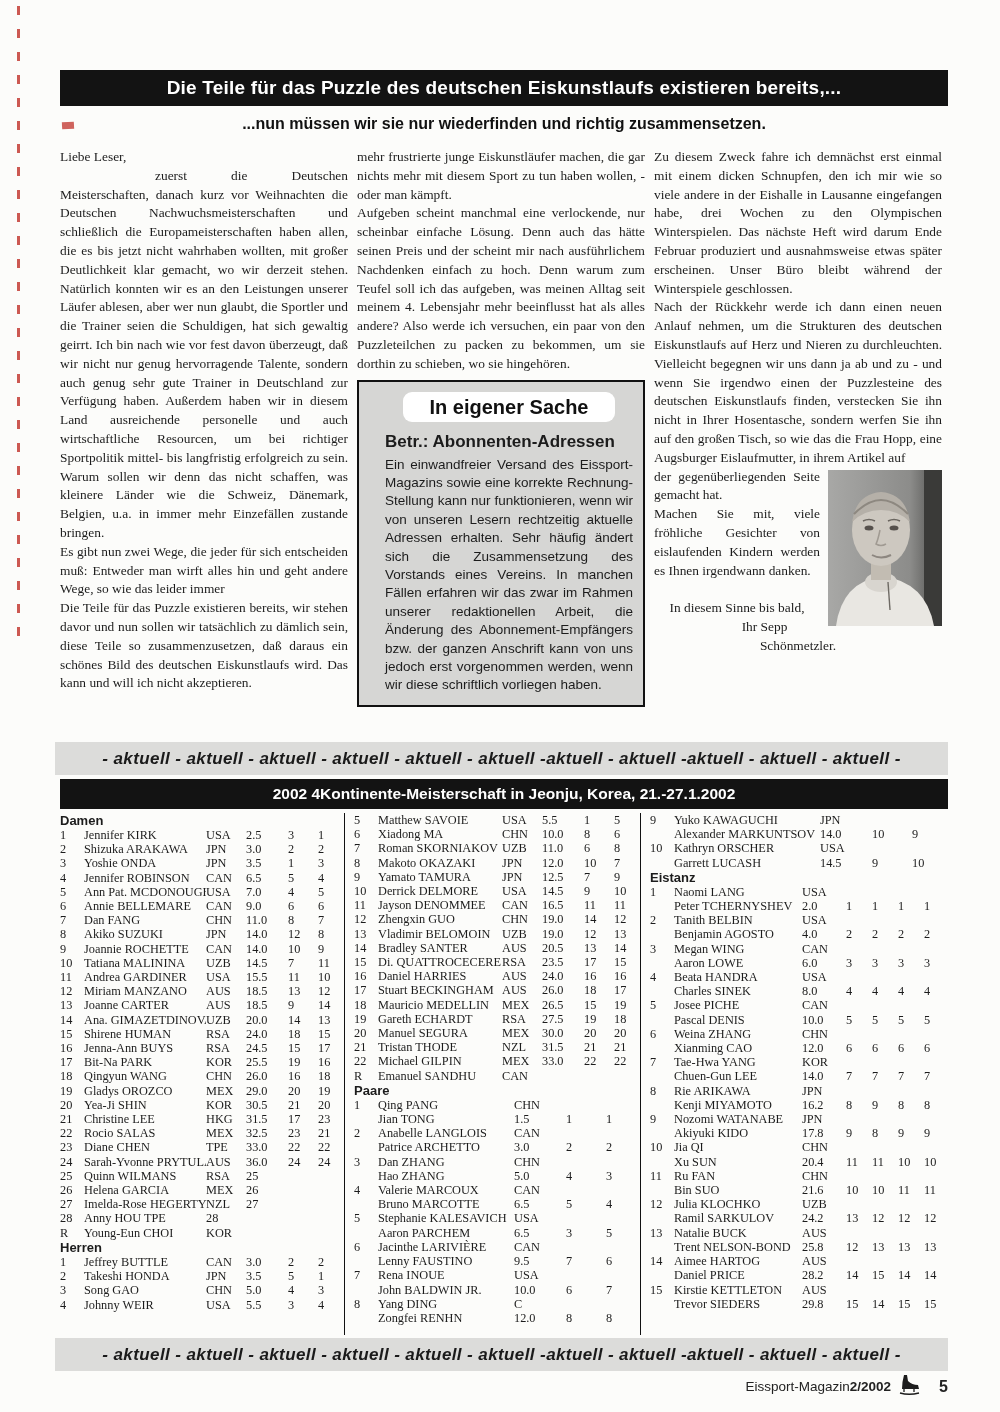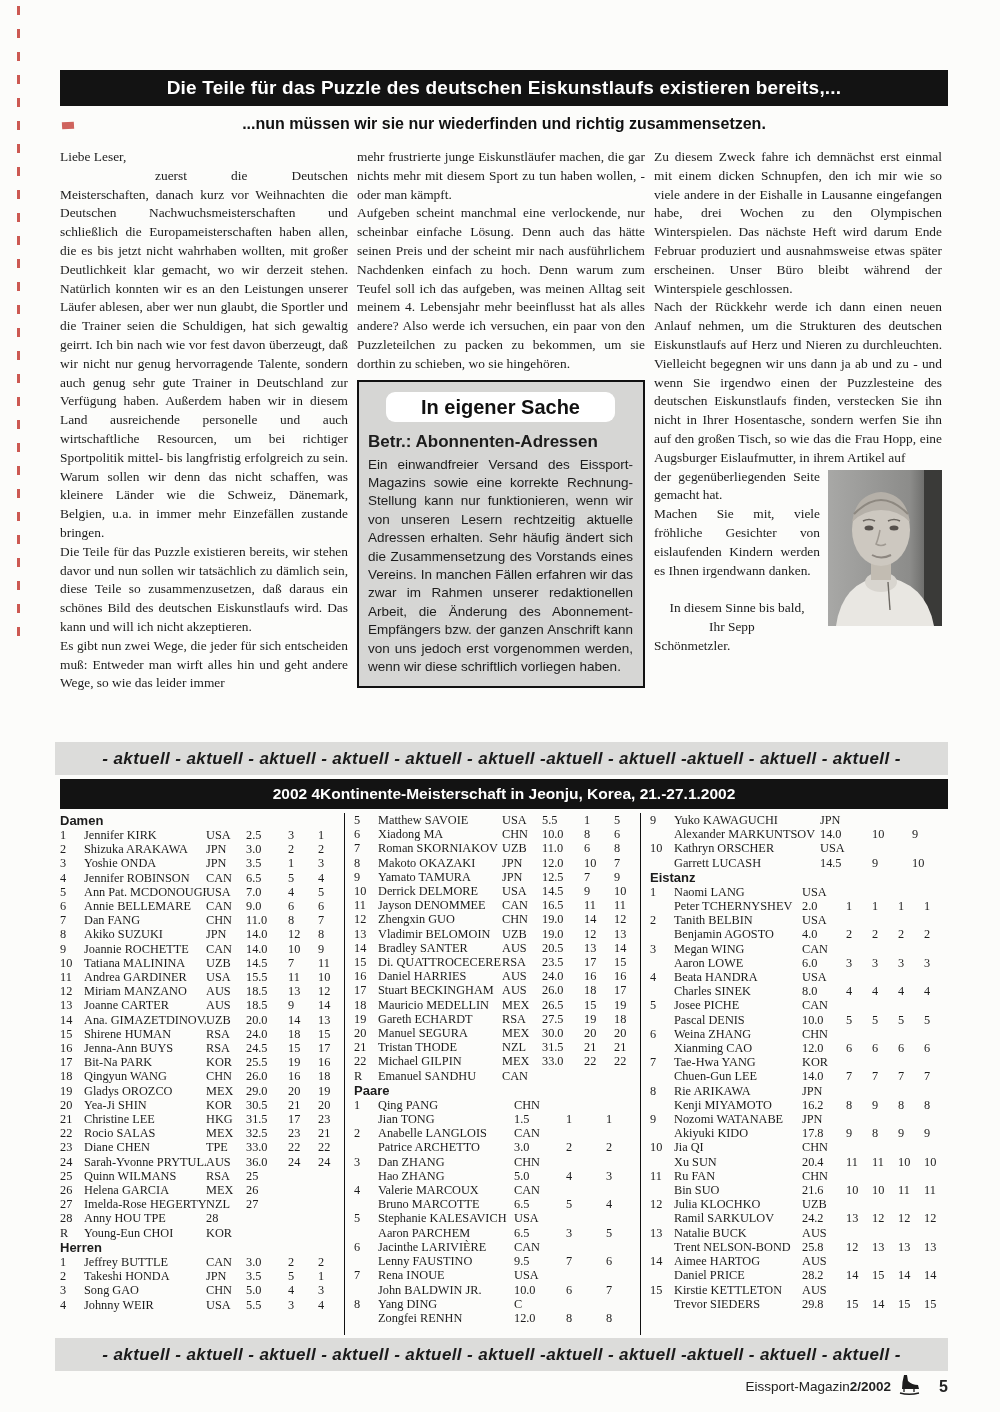--- a/index.html
+++ b/index.html
@@ -14,30 +14,30 @@
   .titlebar span{color:#fff;font:bold 19px "Liberation Sans",sans-serif;letter-spacing:.2px;text-align:center;}
   .subtitle{position:absolute;left:60px;top:115px;width:888px;text-align:center;
     font:bold 16px "Liberation Sans",sans-serif;color:#111;}
   
   .editorial{position:absolute;left:60px;top:148px;width:886px;height:592px;display:flex;gap:9px;overflow:hidden;}
   .ecol{width:288px;font:13.4px/18.8px "Liberation Serif",serif;text-align:justify;overflow:hidden;}
   .ecol p{margin:0;}
   p.bigindent{text-indent:95px;}
   .salut{text-align:left;}
   
-  .infobox{margin-top:6px;border:2px solid #111;background:#d6d6d4;padding:8px 10px 10px 9px;}
+  .infobox{margin-top:6px;border:2px solid #111;background:#d6d6d4;padding:8px 10px 10px 26px;}
   .infobox-title{background:#fff;border-radius:9px;margin:2px 18px 10px 18px;text-align:center;
     font:bold 20px/30px "Liberation Sans",sans-serif;color:#111;}
   .infobox-subject{font:bold 17px "Liberation Sans",sans-serif;margin-bottom:4px;}
   .infobox-body{font:13.5px/18.4px "Liberation Sans",sans-serif;text-align:justify;margin:0;}
   
   .photo{float:right;width:114px;height:156px;margin:2px 0 4px 8px;background:#8f8f8f;}
   
   .closing1{margin-top:19px !important;text-align:center;}
-  .closing2{text-align:left;text-indent:55px;}
+  .closing2{text-align:center;text-indent:55px;}
   
   .banner{position:absolute;left:55px;width:893px;height:33px;background:#dcdcda;
     display:flex;align-items:center;justify-content:center;
     font:bold italic 17px "Liberation Sans",sans-serif;font-style:italic;color:#1a1a1a;letter-spacing:.4px;}
   .banner.top{top:742px;}
   .banner.bottom{top:1338px;}
   
   .resultsbar{position:absolute;left:60px;top:779px;width:888px;height:30px;background:#131313;
     display:flex;align-items:center;justify-content:center;}
   .resultsbar span{color:#fff;font:bold 15.5px "Liberation Sans",sans-serif;}
@@ -69,22 +69,22 @@
 
   <div class="titlebar">
     <span>Die Teile für das Puzzle des deutschen Eiskunstlaufs existieren bereits,...</span>
   </div>
   <div class="subtitle">...nun müssen wir sie nur wiederfinden und richtig zusammensetzen.</div>
 
   <div class="editorial">
     <div class="ecol">
       <p class="salut">Liebe Leser,</p>
       <p class="bigindent">zuerst die Deutschen Meisterschaften, danach kurz vor Weihnachten die Deutschen Nachwuchsmeisterschaften und schließlich die Europameisterschaften haben allen, die es bis jetzt nicht wahrhaben wollten, mit großer Deutlichkeit klar gemacht, wo wir derzeit stehen. Natürlich konnten wir es an den Leistungen unserer Läufer ablesen, aber wer nun glaubt, die Sportler und die Trainer seien die Schuldigen, hat sich gewaltig geirrt. Ich bin nach wie vor fest davon überzeugt, daß wir nicht nur genug hervorragende Talente, sondern auch genug sehr gute Trainer in Deutschland zur Verfügung haben. Außerdem haben wir in diesem Land ausreichende personelle und auch wirtschaftliche Resourcen, um bei richtiger Sportpolitik mittel- bis langfristig erfolgreich zu sein. Warum sollen wir denn das nicht schaffen, was kleinere Länder wie die Schweiz, Dänemark, Belgien, u.a. in immer mehr Einzefällen zustande bringen.</p>
+      <p>Es gibt nun zwei Wege, die jeder für sich entscheiden muß: Entweder man wirft alles hin und geht andere Wege, so wie das leider immer</p>
       <p>Die Teile für das Puzzle existieren bereits, wir stehen davor und nun sollen wir tatsächlich zu dämlich sein, diese Teile so zusammenzusetzen, daß daraus ein schönes Bild des deutschen Eiskunstlaufs wird. Das kann und will ich nicht akzeptieren.</p>
-      <p>Es gibt nun zwei Wege, die jeder für sich entscheiden muß: Entweder man wirft alles hin und geht andere Wege, so wie das leider immer</p>
     </div>
     <div class="ecol">
       <p>mehr frustrierte junge Eiskunstläufer machen, die gar nichts mehr mit diesem Sport zu tun haben wollen, - oder man kämpft.</p>
       <p>Aufgeben scheint manchmal eine verlockende, nur scheinbar einfache Lösung. Denn auch das hätte seinen Preis und der scheint mir nach ausführlichem Nachdenken einfach zu hoch. Denn warum zum Teufel soll ich das aufgeben, was meinen Alltag seit meinem 4. Lebensjahr mehr beeinflusst hat als alles andere? Also werde ich versuchen, ein paar von den Puzzleteilchen zu packen zu bekommen, um sie dorthin zu schieben, wo sie hingehören.</p>
       <div class="infobox">
         <div class="infobox-title">In eigener Sache</div>
         <div class="infobox-subject">Betr.: Abonnenten-Adressen</div>
         <p class="infobox-body">Ein einwandfreier Versand des Eissport-Magazins sowie eine korrekte Rechnung-Stellung kann nur funktionieren, wenn wir von unseren Lesern rechtzeitig aktuelle Adressen erhalten. Sehr häufig ändert sich die Zusammensetzung des Vorstands eines Vereins. In manchen Fällen erfahren wir das zwar im Rahmen unserer redaktionellen Arbeit, die Änderung des Abonnement-Empfängers bzw. der ganzen Anschrift kann von uns jedoch erst vorgenommen werden, wenn wir diese schriftlich vorliegen haben.</p>
       </div>
     </div>

